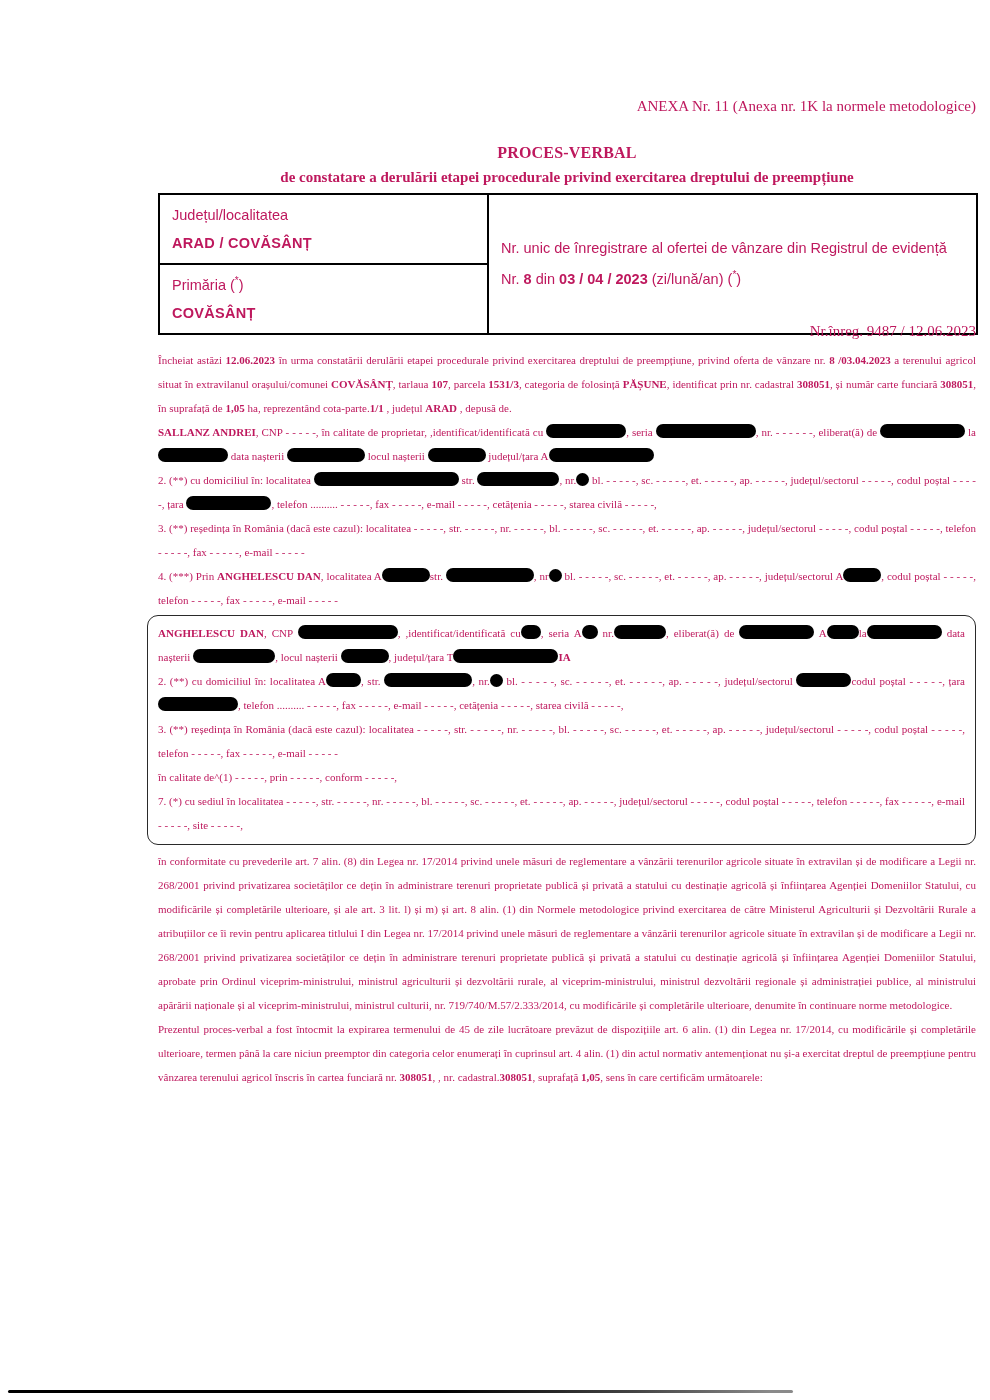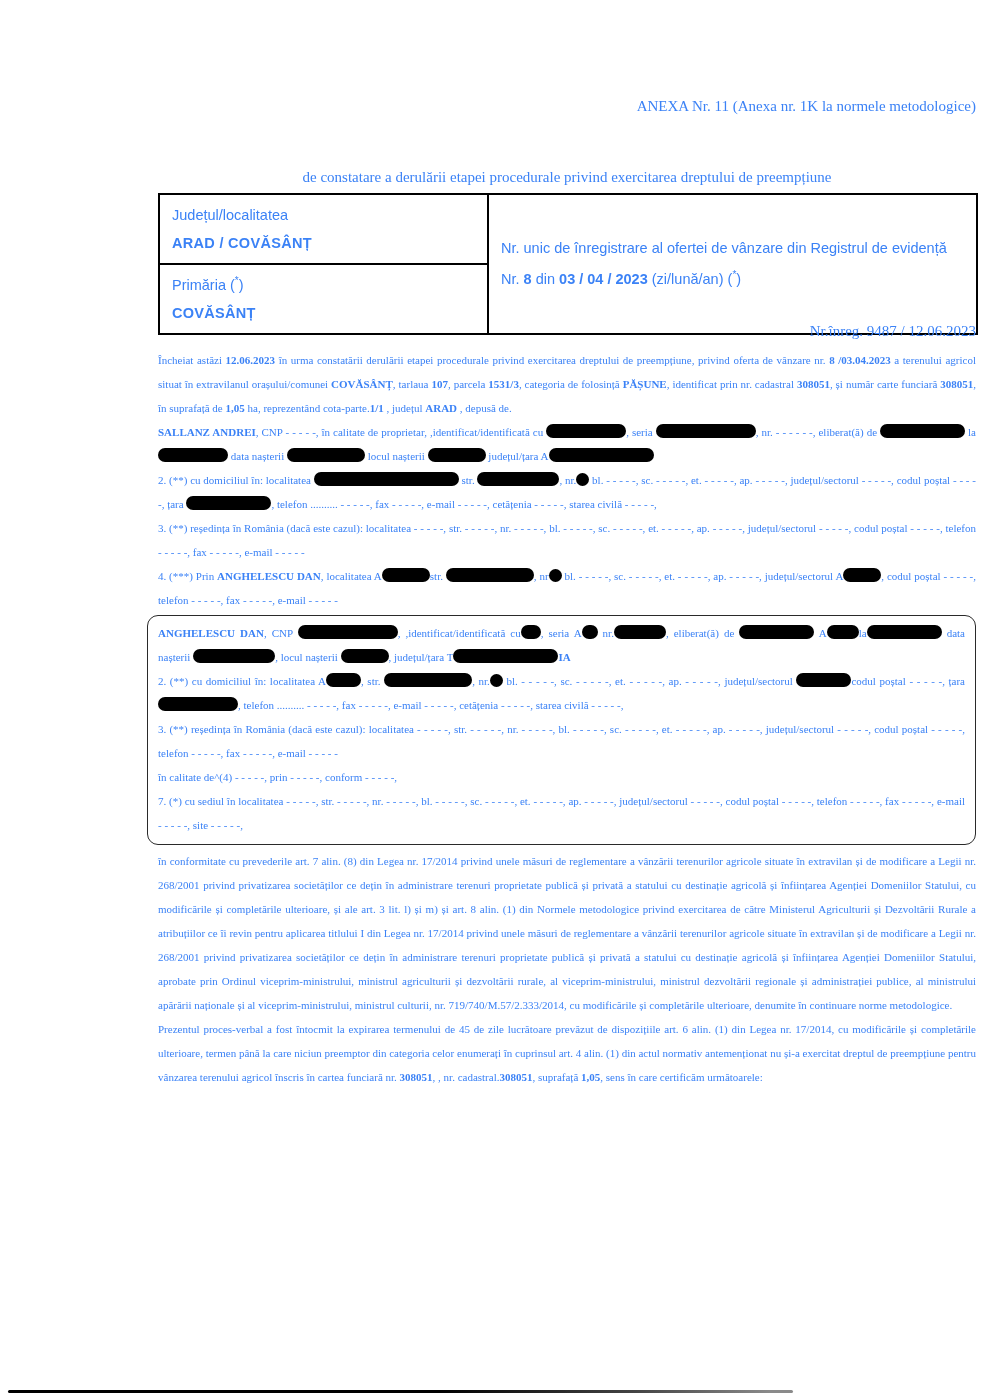--- a/index.html
+++ b/index.html
@@ -1,34 +1,34 @@
 <!DOCTYPE html>
 <html><head>
 <meta charset="utf-8">
 <style>
   html,body{margin:0;padding:0;background:#d9d9d9;}
   .page{
     position:relative;
     width:990px;height:1400px;
     background:#ffffff;
     font-family:"Liberation Serif", serif;
-    color:#3b82f6;
+    color:#be185d;
     overflow:hidden;
   }
   .anexa{
     position:absolute;top:98px;left:158px;width:818px;
     text-align:right;font-size:15px;white-space:nowrap;
   }
   .title{
     position:absolute;top:144px;left:158px;width:818px;
     text-align:center;font-weight:bold;font-size:16px;letter-spacing:.2px;
   }
   .subtitle{
     position:absolute;top:169px;left:158px;width:818px;
-    text-align:center;font-weight:normal;font-size:15px;
+    text-align:center;font-weight:bold;font-size:15px;
   }
   .info-table{
     position:absolute;top:193px;left:158px;width:820px;
     border-collapse:collapse;
     font-family:"Liberation Sans", sans-serif;
     font-size:14.5px;
     table-layout:fixed;
   }
   .info-table td{
     border:2px solid #000;
@@ -65,20 +65,21 @@
     background:linear-gradient(90deg,#000 0%,#000 55%,#444 80%,#8a8a8a 97%);
     border-radius:2px;
   }
 </style>
 </head>
 <body>
 
 <div class="page">
 
   <div class="anexa">ANEXA Nr. 11 (Anexa nr. 1K la normele metodologice)</div>
+  <div class="title">PROCES-VERBAL</div>
   <div class="subtitle">de constatare a derulării etapei procedurale privind exercitarea dreptului de preempțiune</div>
 
   <table class="info-table">
     <tbody>
         <tr>
       <td class="lcell">
         <div>Județul/localitatea</div>
         <div class="cellvalue">ARAD / COVĂSÂNȚ</div>
       </td>
       <td class="rcell" rowspan="2">
@@ -101,21 +102,21 @@
     <p>Încheiat astăzi <b>12.06.2023</b> în urma constatării derulării etapei procedurale privind exercitarea dreptului de preempțiune, privind oferta de vânzare nr. <b>8 /03.04.2023</b> a terenului agricol situat în extravilanul orașului/comunei <b>COVĂSÂNȚ</b>, tarlaua <b>107</b>, parcela <b>1531/3</b>, categoria de folosință <b>PĂȘUNE</b>, identificat prin nr. cadastral <b>308051</b>, și număr carte funciară <b>308051</b>, în suprafață de <b>1,05</b> ha, reprezentând cota-parte.<b>1/1</b> , județul <b>ARAD</b> , depusă de.</p>
     <p><b>SALLANZ ANDREI</b>, CNP - - - - -, în calitate de proprietar, ,identificat/identificată cu <span class="redact" style="width: 80px;"></span>, seria <span class="redact" style="width: 100px;"></span>, nr. - - - - - -, eliberat(ă) de <span class="redact" style="width: 85px;"></span> la <span class="redact" style="width: 70px;"></span> data nașterii <span class="redact" style="width: 78px;"></span> locul nașterii <span class="redact" style="width: 58px;"></span> județul/țara A<span class="redact" style="width: 105px;"></span></p>
     <p>2. (**) cu domiciliul în: localitatea <span class="redact" style="width: 145px;"></span> str. <span class="redact" style="width: 82px;"></span>, nr.<span class="redact round" style="width: 13px;"></span> bl. - - - - -, sc. - - - - -, et. - - - - -, ap. - - - - -, județul/sectorul - - - - -, codul poștal - - - - -, țara <span class="redact" style="width: 85px;"></span>, telefon .......... - - - - -, fax - - - - -, e-mail - - - - -, cetățenia - - - - -, starea civilă - - - - -,</p>
     <p>3. (**) reședința în România (dacă este cazul): localitatea - - - - -, str. - - - - -, nr. - - - - -, bl. - - - - -, sc. - - - - -, et. - - - - -, ap. - - - - -, județul/sectorul - - - - -, codul poștal - - - - -, telefon - - - - -, fax - - - - -, e-mail - - - - -</p>
     <p>4. (***) Prin <b>ANGHELESCU DAN</b>, localitatea A<span class="redact" style="width: 48px;"></span>str. <span class="redact" style="width: 88px;"></span>, nr<span class="redact round" style="width: 13px;"></span> bl. - - - - -, sc. - - - - -, et. - - - - -, ap. - - - - -, județul/sectorul A<span class="redact" style="width: 38px;"></span>, codul poștal - - - - -, telefon - - - - -, fax - - - - -, e-mail - - - - -</p>
 
     <div class="box">
       <p><b>ANGHELESCU DAN</b>, CNP <span class="redact" style="width: 100px;"></span>, ,identificat/identificată cu<span class="redact" style="width: 20px;"></span>, seria A<span class="redact" style="width: 16px;"></span> nr.<span class="redact" style="width: 52px;"></span>, eliberat(ă) de <span class="redact" style="width: 75px;"></span> A<span class="redact" style="width: 32px;"></span>la<span class="redact" style="width: 75px;"></span> data nașterii <span class="redact" style="width: 82px;"></span>, locul nașterii <span class="redact" style="width: 48px;"></span>, județul/țara T<span class="redact" style="width: 105px;"></span><b>IA</b></p>
       <p>2. (**) cu domiciliul în: localitatea A<span class="redact" style="width: 35px;"></span>, str. <span class="redact" style="width: 88px;"></span>, nr.<span class="redact round" style="width: 13px;"></span> bl. - - - - -, sc. - - - - -, et. - - - - -, ap. - - - - -, județul/sectorul <span class="redact" style="width: 55px;"></span>codul poștal - - - - -, țara <span class="redact" style="width: 80px;"></span>, telefon .......... - - - - -, fax - - - - -, e-mail - - - - -, cetățenia - - - - -, starea civilă - - - - -,</p>
       <p>3. (**) reședința în România (dacă este cazul): localitatea - - - - -, str. - - - - -, nr. - - - - -, bl. - - - - -, sc. - - - - -, et. - - - - -, ap. - - - - -, județul/sectorul - - - - -, codul poștal - - - - -, telefon - - - - -, fax - - - - -, e-mail - - - - -</p>
-      <p>în calitate de^(4) - - - - -, prin - - - - -, conform - - - - -,</p>
+      <p>în calitate de^(1) - - - - -, prin - - - - -, conform - - - - -,</p>
       <p>7. (*) cu sediul în localitatea - - - - -, str. - - - - -, nr. - - - - -, bl. - - - - -, sc. - - - - -, et. - - - - -, ap. - - - - -, județul/sectorul - - - - -, codul poștal - - - - -, telefon - - - - -, fax - - - - -, e-mail - - - - -, site - - - - -,</p>
     </div>
 
     <p>în conformitate cu prevederile art. 7 alin. (8) din Legea nr. 17/2014 privind unele măsuri de reglementare a vânzării terenurilor agricole situate în extravilan și de modificare a Legii nr. 268/2001 privind privatizarea societăților ce dețin în administrare terenuri proprietate publică și privată a statului cu destinație agricolă și înființarea Agenției Domeniilor Statului, cu modificările și completările ulterioare, și ale art. 3 lit. l) și m) și art. 8 alin. (1) din Normele metodologice privind exercitarea de către Ministerul Agriculturii și Dezvoltării Rurale a atribuțiilor ce îi revin pentru aplicarea titlului I din Legea nr. 17/2014 privind unele măsuri de reglementare a vânzării terenurilor agricole situate în extravilan și de modificare a Legii nr. 268/2001 privind privatizarea societăților ce dețin în administrare terenuri proprietate publică și privată a statului cu destinație agricolă și înființarea Agenției Domeniilor Statului, aprobate prin Ordinul viceprim-ministrului, ministrul agriculturii și dezvoltării rurale, al viceprim-ministrului, ministrul dezvoltării regionale și administrației publice, al ministrului apărării naționale și al viceprim-ministrului, ministrul culturii, nr. 719/740/M.57/2.333/2014, cu modificările și completările ulterioare, denumite în continuare norme metodologice.</p>
     <p>Prezentul proces-verbal a fost întocmit la expirarea termenului de 45 de zile lucrătoare prevăzut de dispozițiile art. 6 alin. (1) din Legea nr. 17/2014, cu modificările și completările ulterioare, termen până la care niciun preemptor din categoria celor enumerați în cuprinsul art. 4 alin. (1) din actul normativ antemenționat nu și-a exercitat dreptul de preempțiune pentru vânzarea terenului agricol înscris în cartea funciară nr. <b>308051</b>, , nr. cadastral.<b>308051</b>, suprafață <b>1,05</b>, sens în care certificăm următoarele:</p>
   </div>
 
   <div class="bottom-rule"></div>
 </div>
 

